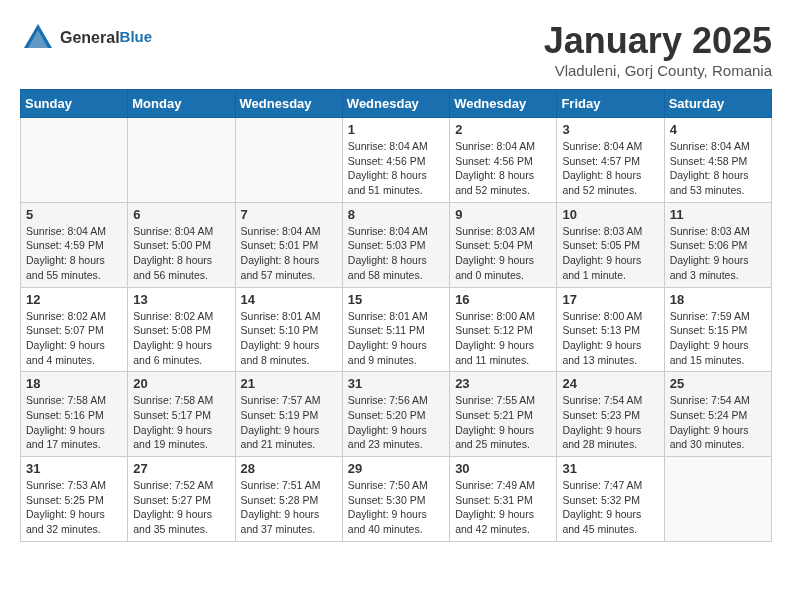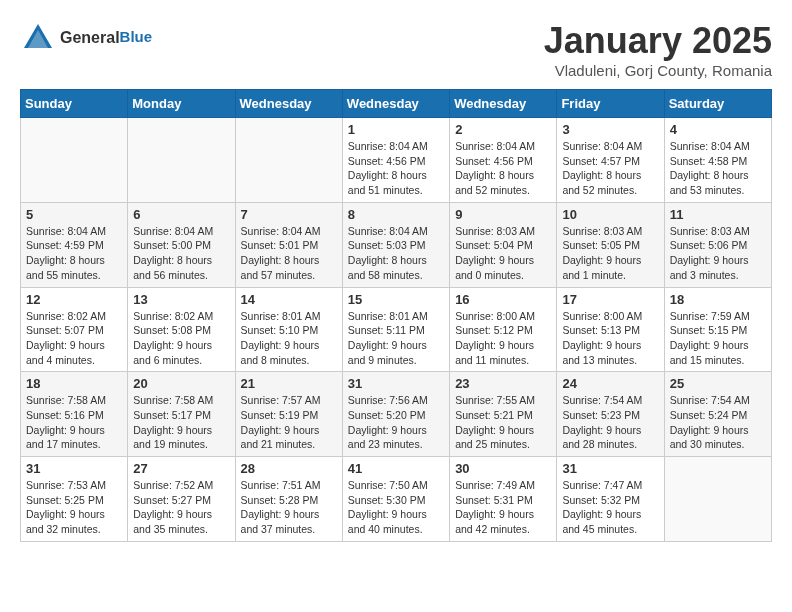--- a/index.html
+++ b/index.html
@@ -244,21 +244,21 @@
         </td>
         <td>
           <span class="day-number">27</span>
           <div class="day-info">Sunrise: 7:52 AM<br>Sunset: 5:27 PM<br>Daylight: 9 hours<br>and 35 minutes.</div>
         </td>
         <td>
           <span class="day-number">28</span>
           <div class="day-info">Sunrise: 7:51 AM<br>Sunset: 5:28 PM<br>Daylight: 9 hours<br>and 37 minutes.</div>
         </td>
         <td>
-          <span class="day-number">41</span>
+          <span class="day-number">29</span>
           <div class="day-info">Sunrise: 7:50 AM<br>Sunset: 5:30 PM<br>Daylight: 9 hours<br>and 40 minutes.</div>
         </td>
         <td>
           <span class="day-number">30</span>
           <div class="day-info">Sunrise: 7:49 AM<br>Sunset: 5:31 PM<br>Daylight: 9 hours<br>and 42 minutes.</div>
         </td>
         <td>
           <span class="day-number">31</span>
           <div class="day-info">Sunrise: 7:47 AM<br>Sunset: 5:32 PM<br>Daylight: 9 hours<br>and 45 minutes.</div>
         </td>

